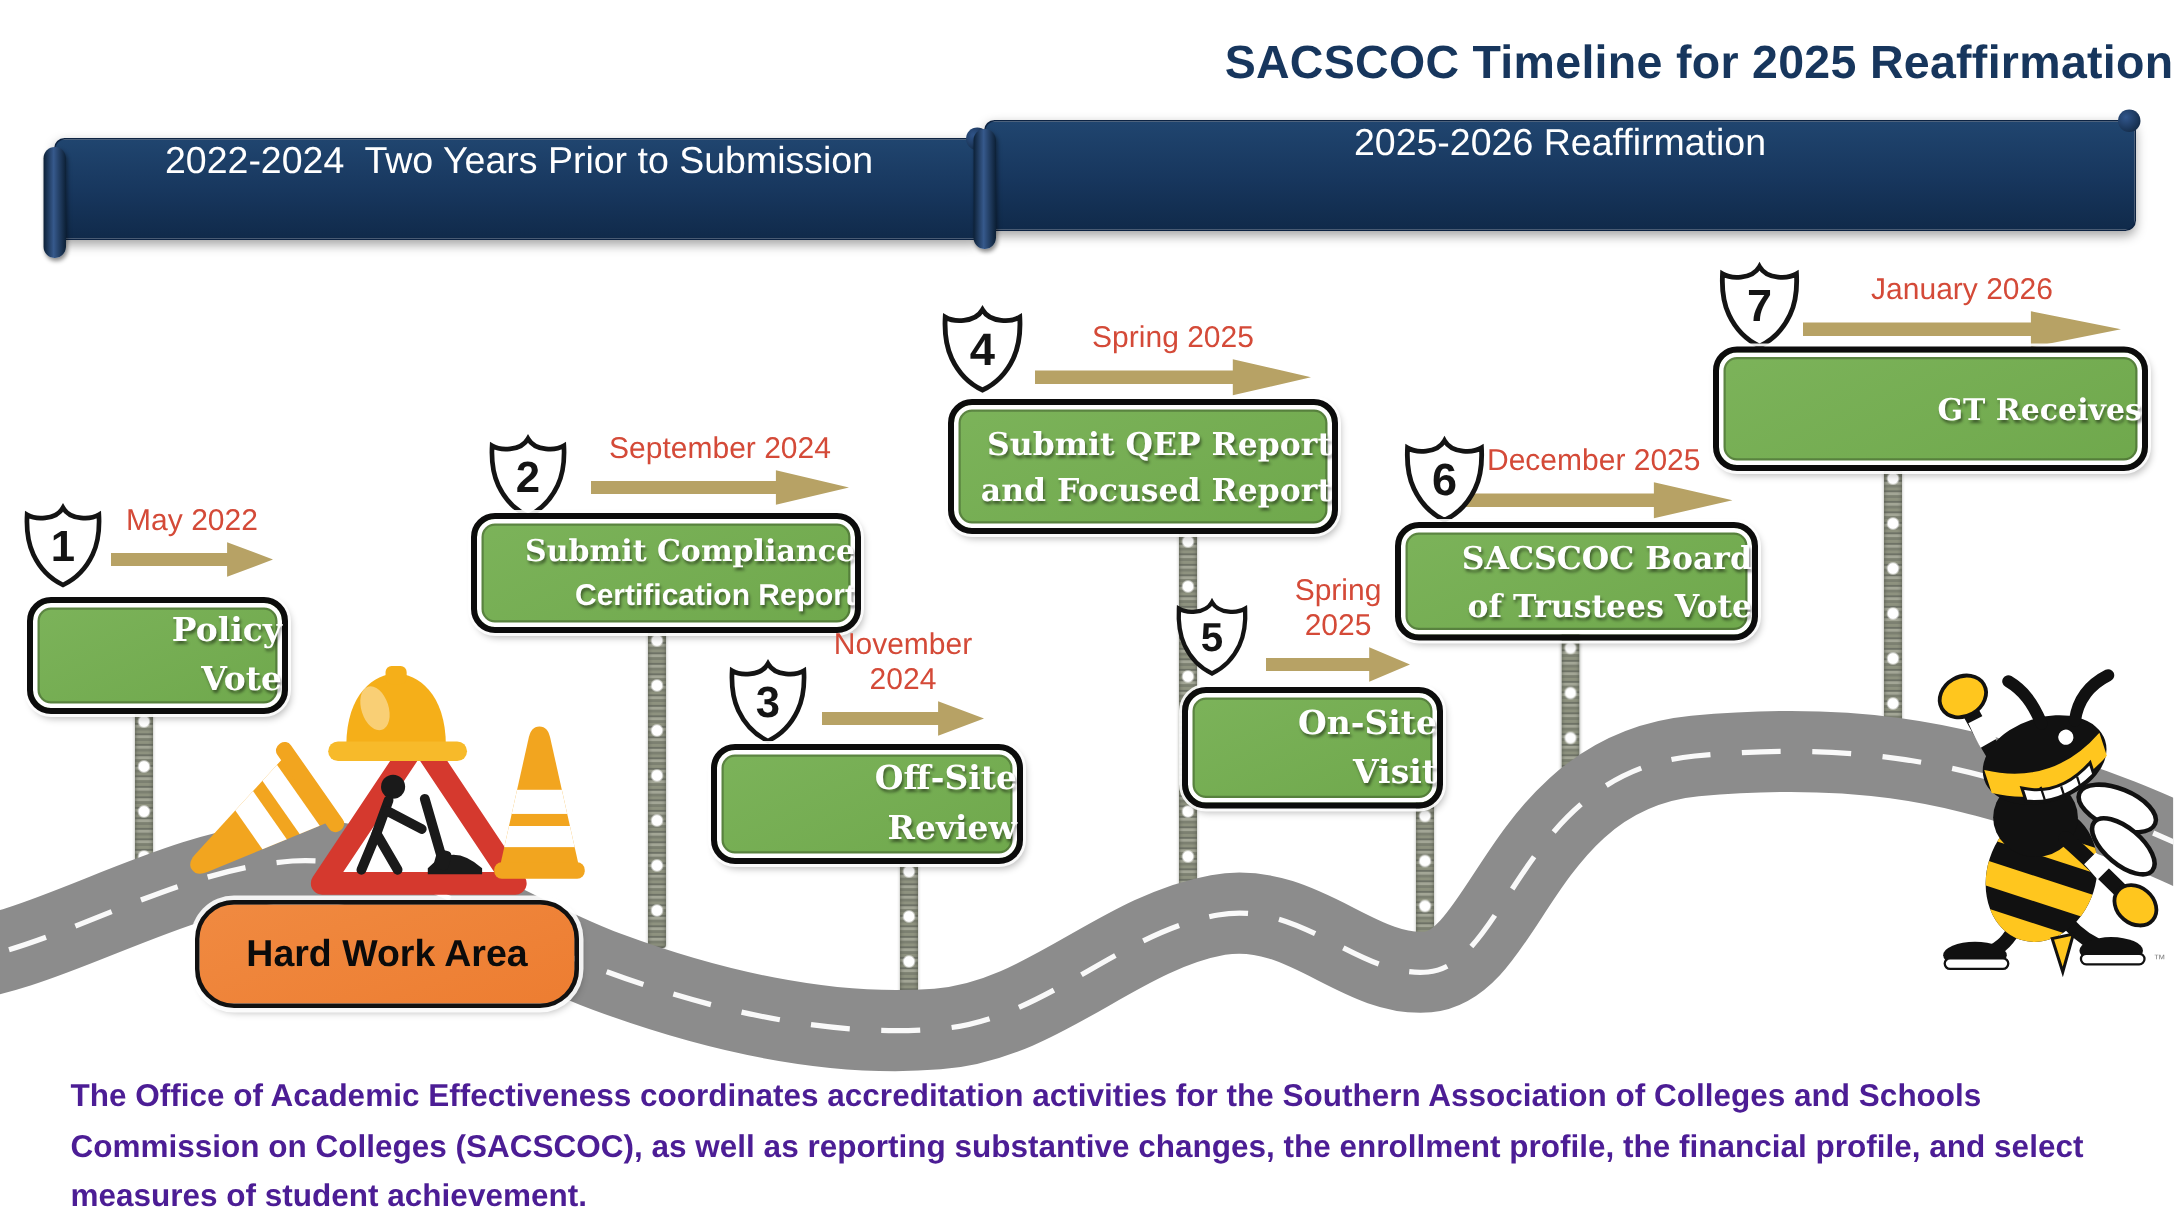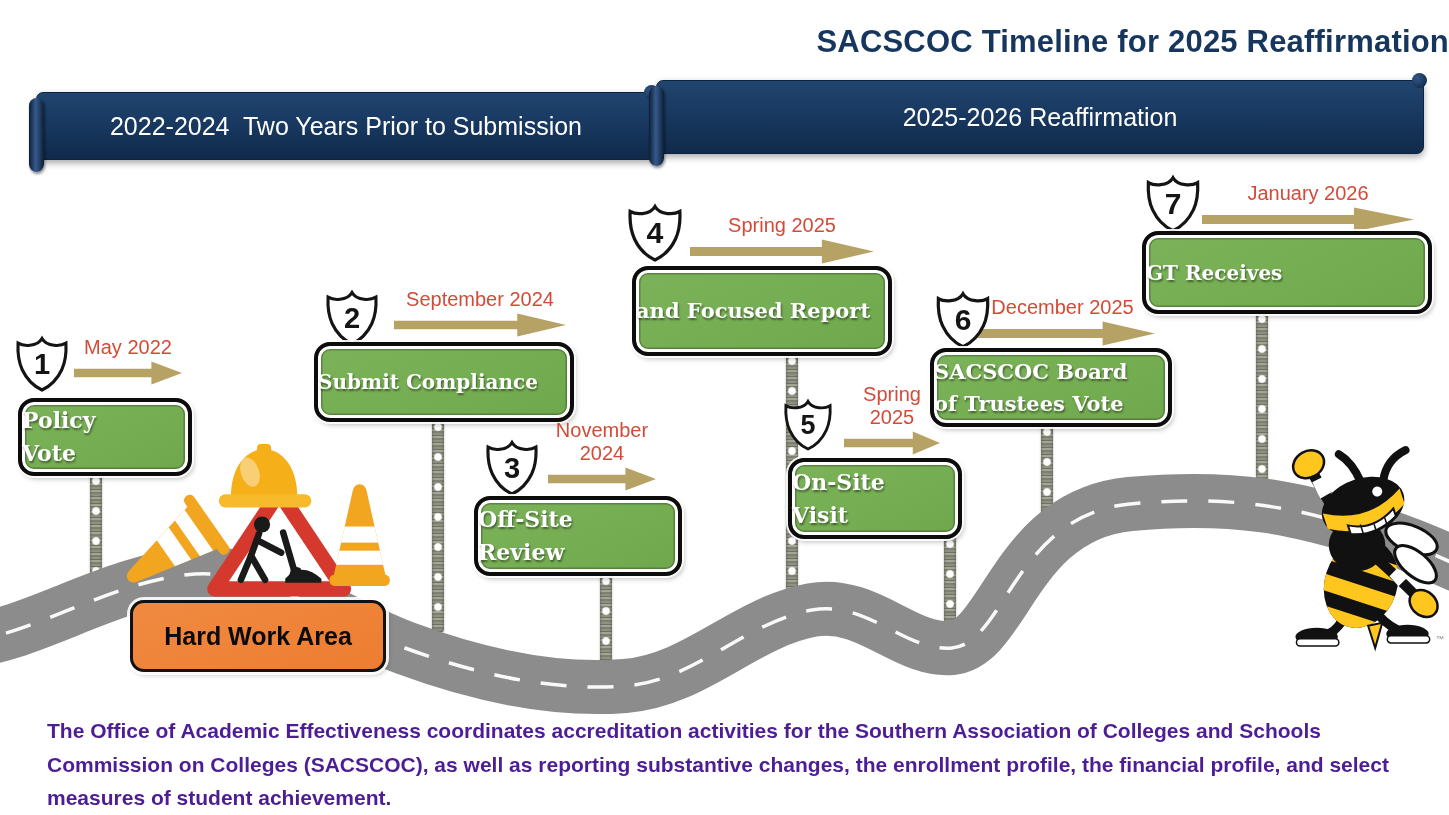--- a/index.html
+++ b/index.html
@@ -7,21 +7,21 @@
     --date-red:#d44a38; --arrow-tan:#b7a265; --road-gray:#8c8c8c;
     --work-orange:#ed7d31; --cone-orange:#f2a51f; --mascot-yellow:#ffc61e;
   }
   html,body{margin:0;padding:0;background:#fff;}
   .stage{position:relative;width:1449px;height:815px;overflow:hidden;background:#fff;
          font-family:"Liberation Sans",sans-serif;}
   
   .title{position:absolute;left:0;right:0;top:24px;margin:0;text-align:right;
          font-size:31px;font-weight:700;color:var(--navy);letter-spacing:.2px;}
   
-  .banner{position:absolute;z-index:6;display:flex;align-items:center;justify-content:center;
+  .banner{position:absolute;z-index:6;display:flex;justify-content:center;
           background:linear-gradient(180deg,#20456f 0%,var(--navy) 55%,#102a4a 100%);
           border:1px solid #0d2342;border-radius:7px;box-shadow:0 3px 7px rgba(0,0,0,.35);}
   .banner::before{content:"";position:absolute;left:-8px;top:5px;bottom:-13px;width:15px;border-radius:8px;
           background:linear-gradient(90deg,#0c2036,#36598c 45%,#0c2036);box-shadow:1px 2px 3px rgba(0,0,0,.45);}
   .banner::after{content:"";position:absolute;right:-4px;top:-8px;width:15px;height:15px;border-radius:50%;
           background:radial-gradient(circle at 35% 35%,#31568c,#0c2036);}
   .banner-left{left:36px;top:92px;width:618px;height:66px;}
   .banner-right{left:656px;top:80px;width:766px;height:72px;}
   .banner .banner-label{color:#fff;font-size:25px;white-space:pre-wrap;}
   
@@ -34,34 +34,34 @@
         box-shadow:inset 0 0 3px #565a4e,0 0 2px rgba(90,94,82,.5);}
   
   .road{position:absolute;left:0;top:0;z-index:2;pointer-events:none;}
   
   .milestone{display:contents;}
   .shield{position:absolute;z-index:5;overflow:visible;}
   .shield text{font-family:"Liberation Sans",sans-serif;font-weight:700;font-size:56px;fill:#141414;}
   .date{position:absolute;z-index:5;transform:translateX(-50%);text-align:center;
         color:var(--date-red);font-weight:400;font-size:20px;line-height:23px;white-space:nowrap;}
   .arrow{position:absolute;z-index:4;}
-  .sign{position:absolute;z-index:5;display:flex;flex-direction:column;justify-content:center;align-items:flex-start;
+  .sign{position:absolute;z-index:5;display:flex;flex-direction:column;justify-content:center;align-items:flex-end;
         background:linear-gradient(155deg,#7cb35a,var(--sign-green));
         border:4px solid #0c0c0c;border-radius:16px;
         box-shadow:inset 0 0 0 3px #fff,inset 0 0 0 4.5px rgba(0,0,0,.25),
                    0 0 0 2px rgba(255,255,255,.9),2px 3px 5px rgba(0,0,0,.25);
         color:#fff;font-family:"DejaVu Serif",serif;font-weight:700;
         text-shadow:1px 2px 2px rgba(0,0,0,.45);}
   .sign .line{line-height:1.5;white-space:nowrap;}
   .sign .line.sans{font-family:"Liberation Sans",sans-serif;}
   
   .work-sign{position:absolute;left:130px;top:600px;width:250px;height:66px;z-index:4;
         display:flex;align-items:center;justify-content:center;
         background:linear-gradient(160deg,#f08a41,var(--work-orange));
-        border:3px solid #111;border-radius:14px;
+        border:3px solid #111;border-radius:26px;
         box-shadow:0 0 0 3px rgba(255,255,255,.9),2px 3px 5px rgba(0,0,0,.25);
         color:#0b0b0b;font-size:25px;font-weight:700;}
   .construction{position:absolute;left:112px;top:440px;width:282px;height:166px;z-index:3;}
   .bee{position:absolute;left:1264px;top:432px;width:182px;height:222px;z-index:4;}
   
   .footer{position:absolute;left:47px;top:714px;width:1356px;margin:0;
           font-size:21px;font-weight:700;color:#4c1d95;line-height:1.6;z-index:6;}
 </style>
 </head>
 <body>
@@ -206,20 +206,21 @@
       <text x="50" y="75" text-anchor="middle">2</text>
     </svg>
     <div class="date" style="left:480px;top:288px">
           <div>September 2024</div>
         </div>
     <svg class="arrow" viewBox="0 0 120 27" preserveAspectRatio="none" style="left:394px;top:312px;width:172px;height:26px">
       <path d="M0 9 H86 V1.5 L120 13.5 L86 25.5 V18 H0 Z" fill="var(--arrow-tan)"></path>
     </svg>
     <div class="sign" style="left:314px;top:342px;width:252px;height:72px;font-size:20px">
           <div class="line">Submit Compliance</div>
+          <div class="line sans">Certification Report</div>
         </div>
   </div>
   <div class="milestone">
     <svg class="shield" viewBox="0 0 100 112" style="left:486px;top:438px;width:52px;height:60px">
       <path d="M50 7 C46 14 38 19 27 20 C18 21 9 19 4 16 C3 34 5 52 12 67 C20 84 33 98 50 106 C67 98 80 84 88 67 C95 52 97 34 96 16 C91 19 82 21 73 20 C62 19 54 14 50 7 Z" fill="#fff" stroke="#141414" stroke-width="6"></path>
       <text x="50" y="75" text-anchor="middle">3</text>
     </svg>
     <div class="date" style="left:602px;top:419px">
           <div>November</div>
           <div>2024</div>
@@ -237,20 +238,21 @@
       <path d="M50 7 C46 14 38 19 27 20 C18 21 9 19 4 16 C3 34 5 52 12 67 C20 84 33 98 50 106 C67 98 80 84 88 67 C95 52 97 34 96 16 C91 19 82 21 73 20 C62 19 54 14 50 7 Z" fill="#fff" stroke="#141414" stroke-width="6"></path>
       <text x="50" y="75" text-anchor="middle">4</text>
     </svg>
     <div class="date" style="left:782px;top:214px">
           <div>Spring 2025</div>
         </div>
     <svg class="arrow" viewBox="0 0 120 27" preserveAspectRatio="none" style="left:690px;top:238px;width:184px;height:27px">
       <path d="M0 9 H86 V1.5 L120 13.5 L86 25.5 V18 H0 Z" fill="var(--arrow-tan)"></path>
     </svg>
     <div class="sign" style="left:632px;top:266px;width:252px;height:82px;font-size:21px">
+          <div class="line">Submit QEP Report</div>
           <div class="line">and Focused Report</div>
         </div>
   </div>
   <div class="milestone">
     <svg class="shield" viewBox="0 0 100 112" style="left:784px;top:396px;width:48px;height:58px">
       <path d="M50 7 C46 14 38 19 27 20 C18 21 9 19 4 16 C3 34 5 52 12 67 C20 84 33 98 50 106 C67 98 80 84 88 67 C95 52 97 34 96 16 C91 19 82 21 73 20 C62 19 54 14 50 7 Z" fill="#fff" stroke="#141414" stroke-width="6"></path>
       <text x="50" y="75" text-anchor="middle">5</text>
     </svg>
     <div class="date" style="left:892px;top:383px">
           <div>Spring</div>

